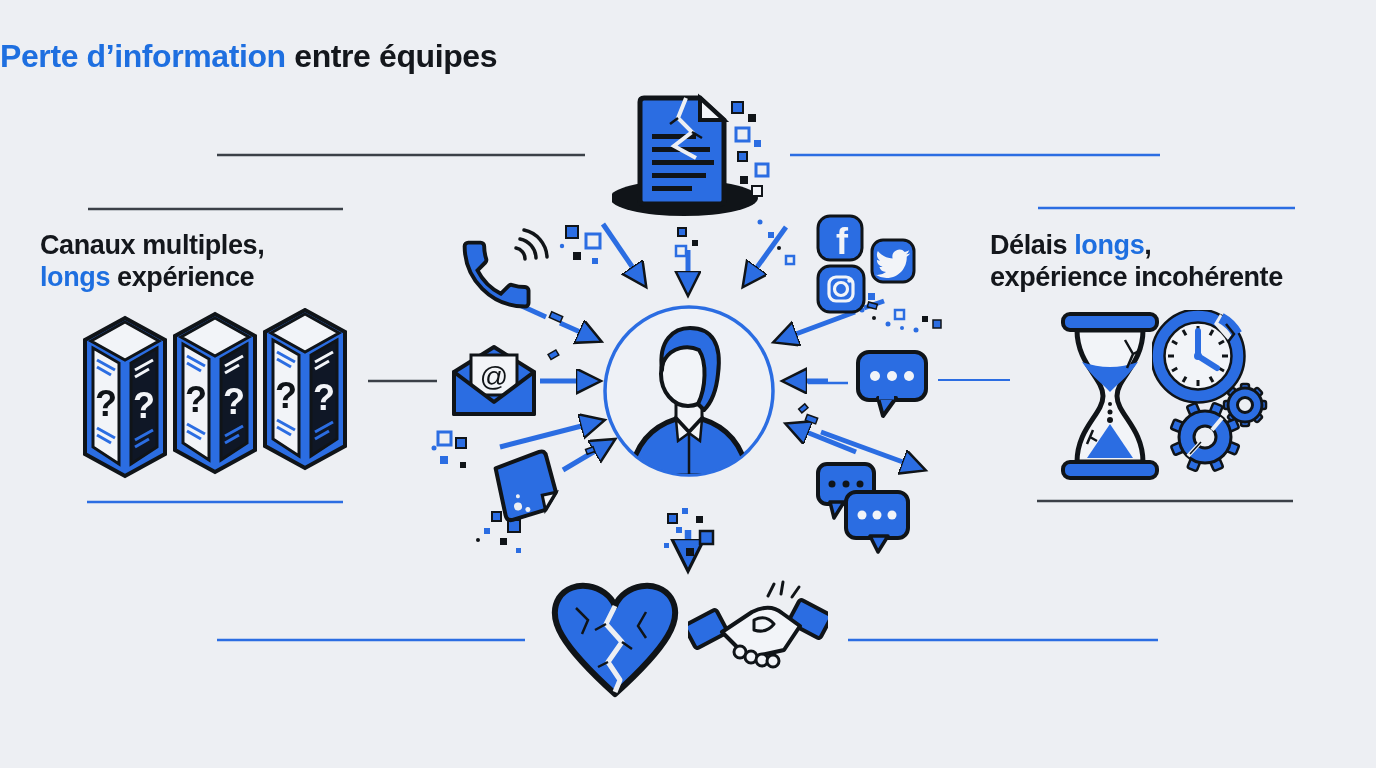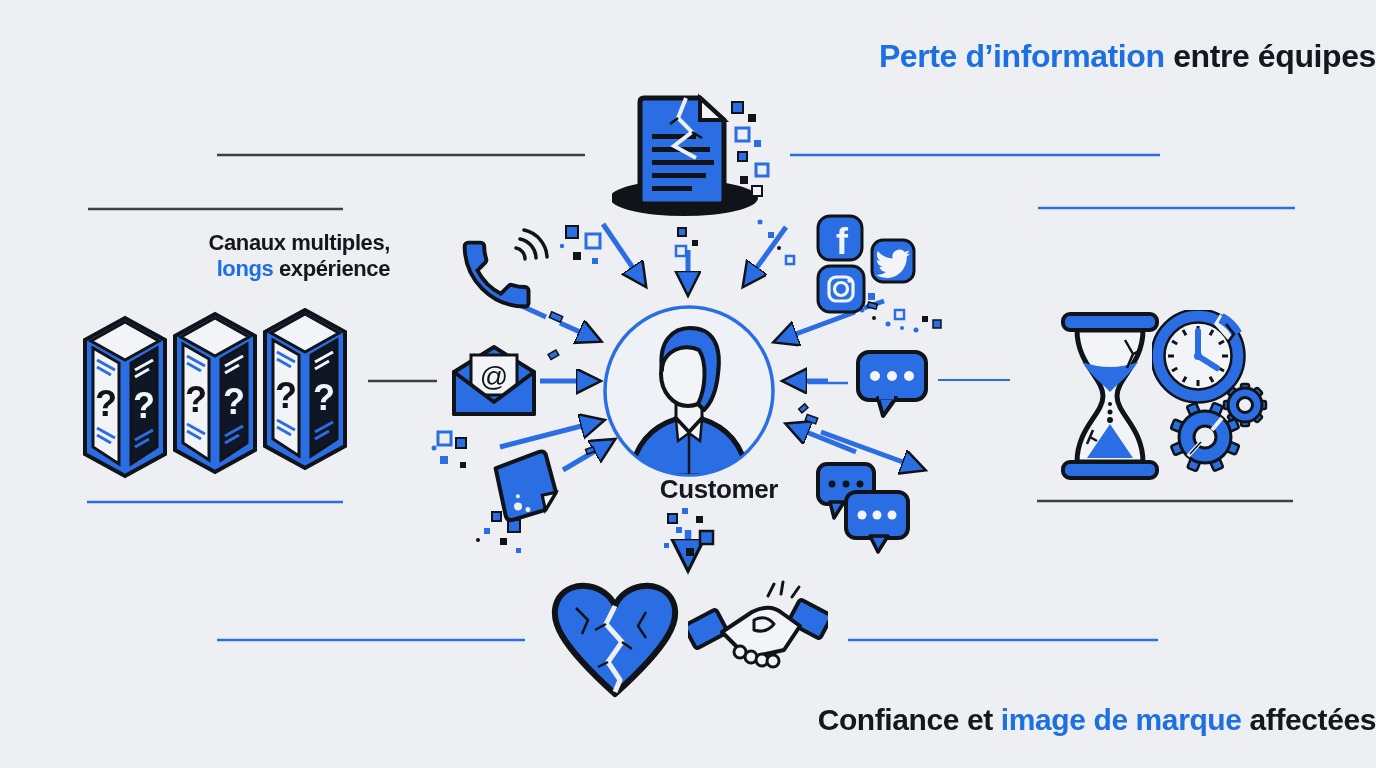--- a/index.html
+++ b/index.html
@@ -1,43 +1,43 @@
 <!DOCTYPE html>
 <html><head>
 <meta charset="utf-8">
 <style>
   *{margin:0;padding:0;box-sizing:border-box}
   html,body{background:#e7eaef}
   body{font-family:"Liberation Sans",sans-serif}
   .canvas{position:relative;width:1376px;height:768px;background:#edeff3;overflow:hidden}
   .abs{position:absolute}
-  .label{font-weight:700;color:#14171c;text-align:right;letter-spacing:-.4px;line-height:1.18}
+  .label{font-weight:700;color:#14171c;text-align:left;letter-spacing:-.4px;line-height:1.18}
   .hl{color:#1e6fe0}
   svg text{font-family:"Liberation Sans",sans-serif}
 </style>
 </head>
 <body>
 
 <div class="canvas">
 
   <div class="abs label" style="left:0;right:0;top:38px;font-size:32px">
     <span class="hl">Perte d’information</span><span> entre équipes</span>
   </div>
 
-  <div class="abs label" style="left:40px;top:230px;width:350px;font-size:22px">
+  <div class="abs label" style="left:40px;top:230px;width:350px;font-size:27px">
     <span>Canaux multiples,</span><br>
     <span class="hl">longs</span><span> expérience</span>
   </div>
 
-
-  <div class="abs label" style="left:0;right:0;top:702px;font-size:30px">
-    <span>Confiance et </span><span class="hl">image de marque</span><span> affectées</span>
+  <div class="abs label" style="left:990px;top:230px;width:352px;font-size:27px">
+    <span>Délais </span><span class="hl">longs</span><span>,</span><br>
+    <span>expérience incohérente</span>
   </div>
 
-  <div class="abs label" style="left:600px;top:474px;width:178px;font-size:26px">Customer</div>
+
 
   <svg class="abs" style="left:0;top:0" width="1376" height="768" viewBox="0 0 1376 768">
     <defs>
       <marker id="ah" markerWidth="6" markerHeight="6" refX="4.2" refY="2.5" orient="auto" markerUnits="strokeWidth">
         <path d="M0 0 L5 2.5 L0 5 Z" fill="#2b6de2" stroke="#101418" stroke-width="0.5"></path>
       </marker>
     </defs>
 
     <g>
       <line x1="217" y1="155" x2="585" y2="155" stroke="#3b4047" stroke-width="2.5"></line>

